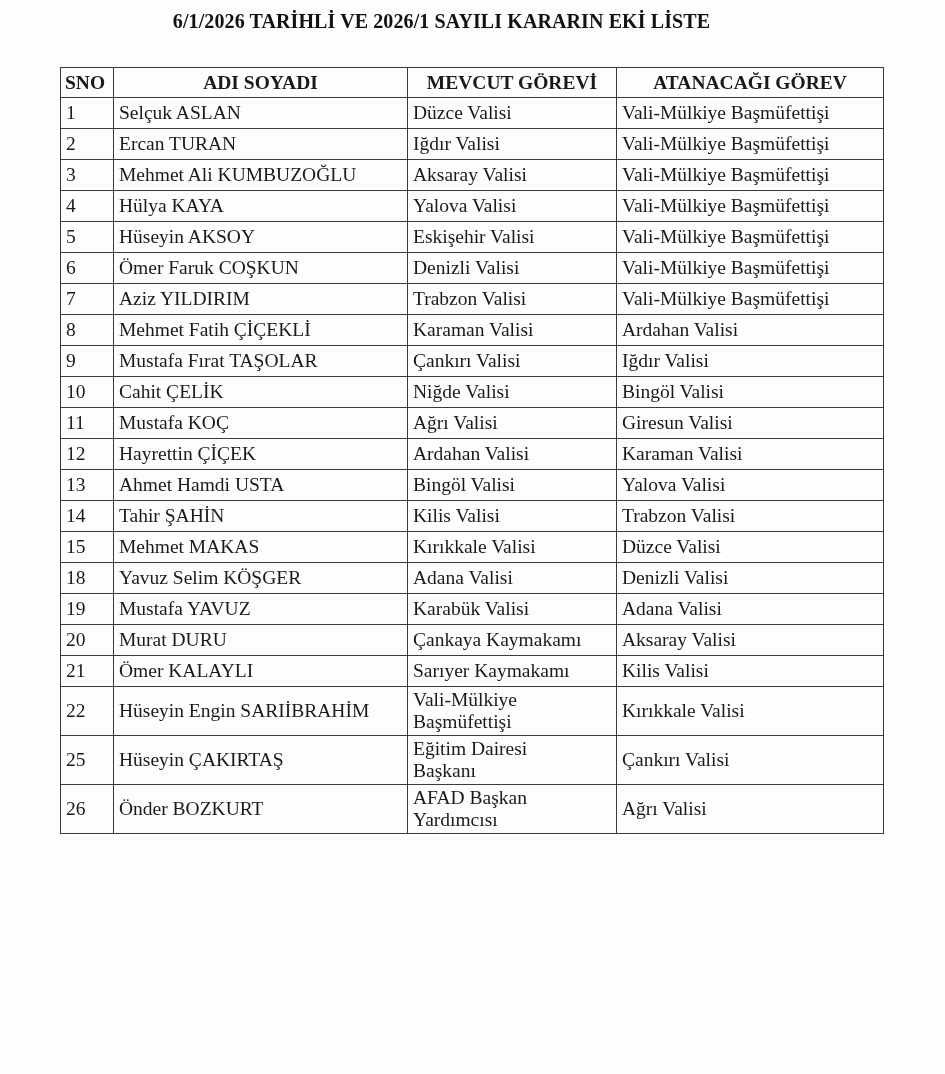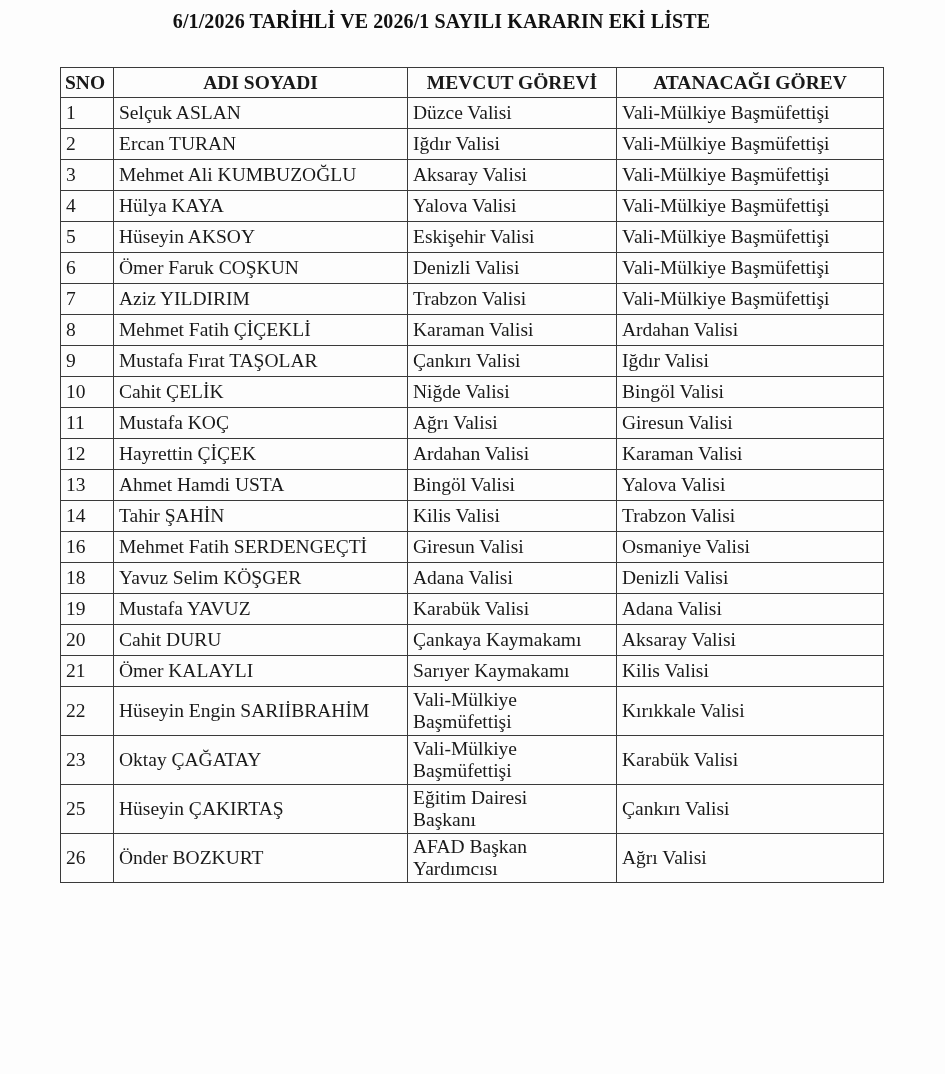--- a/index.html
+++ b/index.html
@@ -150,62 +150,56 @@
         <td><span>Bingöl Valisi</span></td>
         <td>Yalova Valisi</td>
       </tr>
       <tr>
         <td>14</td>
         <td>Tahir ŞAHİN</td>
         <td><span>Kilis Valisi</span></td>
         <td>Trabzon Valisi</td>
       </tr>
       <tr>
-        <td>16</td>
-        <td>Mehmet Fatih SERDENGEÇTİ</td>
-        <td><span>Giresun Valisi</span></td>
-        <td>Osmaniye Valisi</td>
+        <td>15</td>
+        <td>Mehmet MAKAS</td>
+        <td><span>Kırıkkale Valisi</span></td>
+        <td>Düzce Valisi</td>
       </tr>
       <tr>
         <td>18</td>
         <td>Yavuz Selim KÖŞGER</td>
         <td><span>Adana Valisi</span></td>
         <td>Denizli Valisi</td>
       </tr>
       <tr>
         <td>19</td>
         <td>Mustafa YAVUZ</td>
         <td><span>Karabük Valisi</span></td>
         <td>Adana Valisi</td>
       </tr>
       <tr>
         <td>20</td>
-        <td>Cahit DURU</td>
+        <td>Murat DURU</td>
         <td><span>Çankaya Kaymakamı</span></td>
         <td>Aksaray Valisi</td>
       </tr>
       <tr>
         <td>21</td>
         <td>Ömer KALAYLI</td>
         <td><span>Sarıyer Kaymakamı</span></td>
         <td>Kilis Valisi</td>
       </tr>
       <tr class="tall">
         <td>22</td>
         <td>Hüseyin Engin SARIİBRAHİM</td>
         <td class="two-line"><span>Vali-Mülkiye</span><br><span>Başmüfettişi</span></td>
         <td>Kırıkkale Valisi</td>
       </tr>
       <tr class="tall">
-        <td>23</td>
-        <td>Oktay ÇAĞATAY</td>
-        <td class="two-line"><span>Vali-Mülkiye</span><br><span>Başmüfettişi</span></td>
-        <td>Karabük Valisi</td>
-      </tr>
-      <tr class="tall">
         <td>25</td>
         <td>Hüseyin ÇAKIRTAŞ</td>
         <td class="two-line"><span>Eğitim Dairesi</span><br><span>Başkanı</span></td>
         <td>Çankırı Valisi</td>
       </tr>
       <tr class="tall">
         <td>26</td>
         <td>Önder BOZKURT</td>
         <td class="two-line"><span>AFAD Başkan</span><br><span>Yardımcısı</span></td>
         <td>Ağrı Valisi</td>

